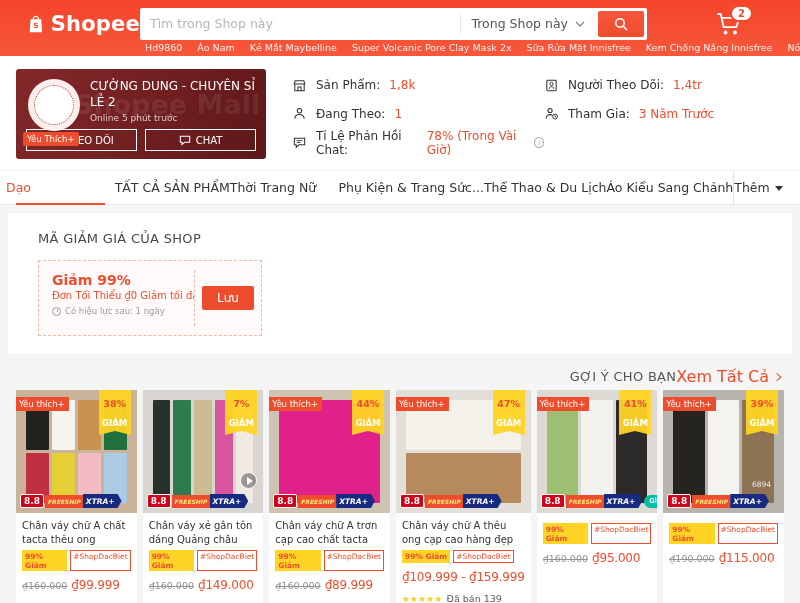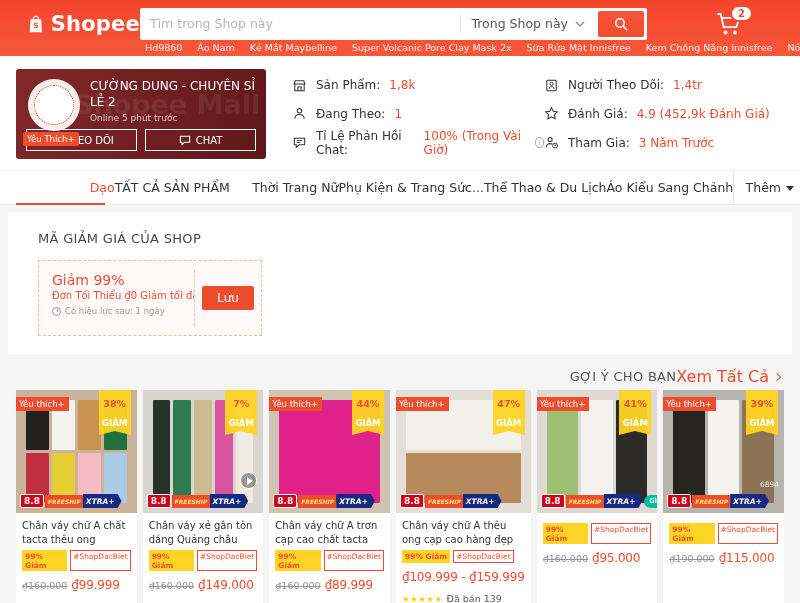--- a/index.html
+++ b/index.html
@@ -53,36 +53,36 @@
     grid-template-rows:repeat(3,1fr); grid-auto-flow:column; padding:2px 0; }
   .stat { display:flex; align-items:center; gap:9px; font-size:12px; color:#333; }
   .stat-icon { width:15px; height:15px; flex:none; }
   .stat-value { color:#ee4d2d; }
   .info-icon { width:11px; height:11px; border:1px solid #aaa; border-radius:50%; color:#aaa;
     font-size:7px; display:inline-flex; align-items:center; justify-content:center; }
   .info-icon::after { content:"i"; }
 
   
   .tabs { background:#fff; height:34px; display:flex; padding:0 6px; border-bottom:1px solid #e9e9e9; }
-  .tab { flex:1; display:flex; align-items:center; justify-content:flex-end; gap:5px;
+  .tab { flex:1; display:flex; align-items:center; justify-content:flex-start; gap:5px;
     font-size:12.5px; color:#333; cursor:pointer; position:relative; white-space:nowrap; }
   .tab.active { color:#ee4d2d; }
   .tab.active::after { content:""; position:absolute; left:10px; right:10px; bottom:-1px;
     height:2px; background:#ee4d2d; }
   .tab.more { flex:.55; border-left:1px solid #e3e3e3; }
   .caret-down { width:0; height:0; border-left:4px solid transparent; border-right:4px solid transparent;
     border-top:5px solid #333; margin-top:2px; }
 
   
   .voucher-panel { background:#fff; margin:8px 8px 0; padding:18px 30px 18px; }
   .voucher-title { font-size:13px; color:#484848; letter-spacing:.3px; }
   .voucher-card { margin-top:14px; width:224px; height:76px; background:#fffaf9;
     border:1px dashed #f3b9a8; display:flex; position:relative; }
   .v-left { flex:1; padding:11px 6px 8px 13px; overflow:hidden; }
-  .v-title { color:#ee4d2d; font-size:14px; }
+  .v-title { color:#ee4d2d; font-size:14px;font-weight:bold; }
   .v-cond { color:#ee4d2d; font-size:10px; margin-top:2px; white-space:nowrap; }
   .v-valid { color:#9b9b9b; font-size:8.5px; margin-top:5px; display:flex; align-items:center; gap:4px; }
   .clock-icon { width:9px; height:9px; border:1px solid #9b9b9b; border-radius:50%; position:relative; flex:none; }
   .clock-icon::after { content:""; position:absolute; left:3.5px; top:1.5px; width:1px; height:3px; background:#9b9b9b; }
   .v-divider { border-left:1px dashed #f3b9a8; margin:9px 0; }
   .v-right { width:66px; display:flex; align-items:center; justify-content:center; }
   .save-btn { background:#ee4d2d; color:#fff; border:none; border-radius:2px; font-size:12px;
     padding:5px 15px; cursor:pointer; font-family:inherit; }
 
   
@@ -113,21 +113,21 @@
   .evt-xtra { background:#152a80; color:#fff; font-size:7.5px; font-style:italic; font-weight:bold;
     padding:2.5px 7px 2.5px 3px;
     clip-path:polygon(0 0,calc(100% - 4px) 0,100% 50%,calc(100% - 4px) 100%,0 100%); }
   .evt-extra { background:#00bfa5; color:#fff; font-size:6.5px; font-weight:bold; border-radius:8px;
     padding:2.5px 5px; margin-left:2px; white-space:nowrap; }
   .play-icon { position:absolute; right:6px; bottom:24px; width:17px; height:17px; border-radius:50%;
     border:1px solid #fff; background:rgba(0,0,0,.35); display:flex; align-items:center;
     justify-content:center; z-index:2; }
   .play-icon::after { content:""; border-left:6px solid #fff; border-top:4px solid transparent;
     border-bottom:4px solid transparent; margin-left:2px; }
-  .photo-label { position:absolute; right:5px; bottom:24px; color:rgba(255,255,255,.85);
+  .photo-label { position:absolute; right:13px; bottom:24px; color:rgba(255,255,255,.85);
     font-size:7.5px; z-index:2; }
   .card-body { padding:6px 6px 16px; }
   .p-title { font-size:10px; color:#333; line-height:1.35; height:27px; overflow:hidden; }
   .p-badges { display:flex; gap:3px; margin-top:4px; }
   .promo-badge { background:#ffd424; color:#ee4d2d; font-size:7.5px; font-weight:bold; padding:1.5px 3px; }
   .tag-badge { border:1px solid #ee4d2d; color:#ee4d2d; font-size:7.5px; padding:1px 2px; }
   .p-prices { margin-top:7px; display:flex; align-items:baseline; gap:4px; white-space:nowrap; overflow:hidden; }
   .old-price { color:#929292; font-size:9.5px; text-decoration:line-through; }
   .new-price { color:#ee4d2d; font-size:12px; letter-spacing:-.2px; }
   .p-rating { margin-top:9px; display:flex; align-items:center; gap:4px; }
@@ -263,41 +263,33 @@
         <span>Đang Theo:</span>
         <span class="stat-value">1</span>
 
       </div>
 
       <div class="stat">
         <svg class="stat-icon">
           <use href="#i-chat"></use>
         </svg>
         <span>Tỉ Lệ Phản Hồi Chat:</span>
-        <span class="stat-value">100% (Trong Vài Giờ)</span>
+        <span class="stat-value">78% (Trong Vài Giờ)</span>
         <span class="info-icon"></span>
       </div>
 
       <div class="stat">
         <svg class="stat-icon">
           <use href="#i-users"></use>
         </svg>
         <span>Người Theo Dõi:</span>
         <span class="stat-value">1,4tr</span>
 
       </div>
 
-      <div class="stat">
-        <svg class="stat-icon">
-          <use href="#i-star"></use>
-        </svg>
-        <span>Đánh Giá:</span>
-        <span class="stat-value">4.9 (452,9k Đánh Giá)</span>
-
-      </div>
 
       <div class="stat">
         <svg class="stat-icon">
           <use href="#i-member"></use>
         </svg>
         <span>Tham Gia:</span>
         <span class="stat-value">3 Năm Trước</span>
 
       </div>
 

